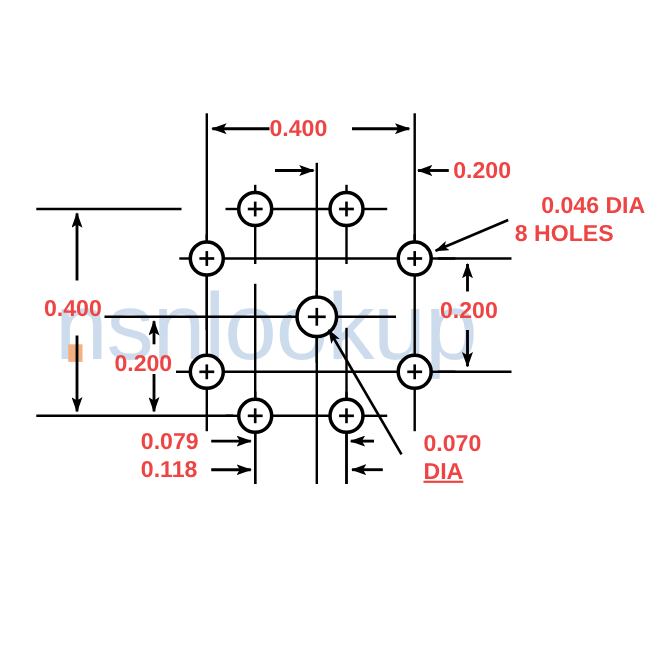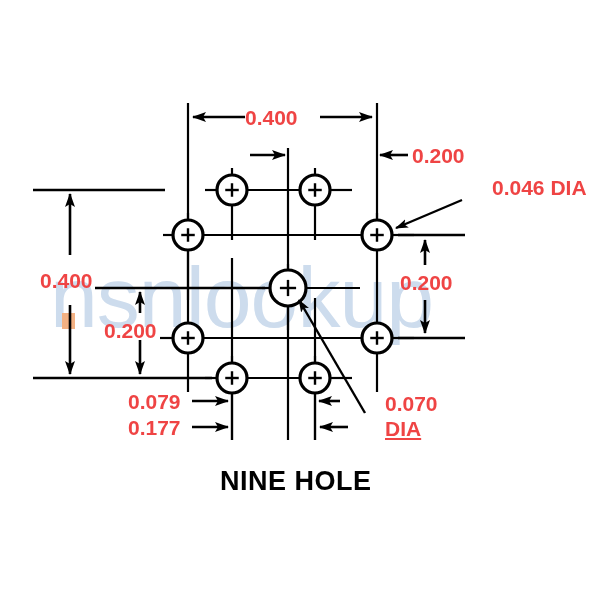--- a/index.html
+++ b/index.html
@@ -253,22 +253,22 @@
   <div class="dim-label" style="left:412px; top:144px;">0.200</div>
 
   <div class="dim-label" style="left:40px; top:269px;">0.400</div>
 
   <div class="dim-label" style="left:104px; top:319px;">0.200</div>
 
   <div class="dim-label" style="left:400px; top:271px;">0.200</div>
 
   <div class="dim-label" style="left:128px; top:390px;">0.079</div>
 
-  <div class="dim-label" style="left:128px; top:416px;">0.177</div>
+  <div class="dim-label" style="left:128px; top:416px;">0.118</div>
 
   <div class="dim-label" style="left:468px; top:176px;margin-left:24px;">0.046 DIA</div>
+  <div class="dim-label" style="left:468px; top:201px;">8 HOLES</div>
 
   <div class="dim-label" style="left:385px; top:392px;text-align:right;">0.070</div>
   <div class="dim-label" style="left:385px; top:417px;text-decoration:underline;">DIA</div>
 
-  <div class="title-label" style="left:220px; top:466px;">NINE HOLE</div>
 
 </div>
 
 </body></html>

